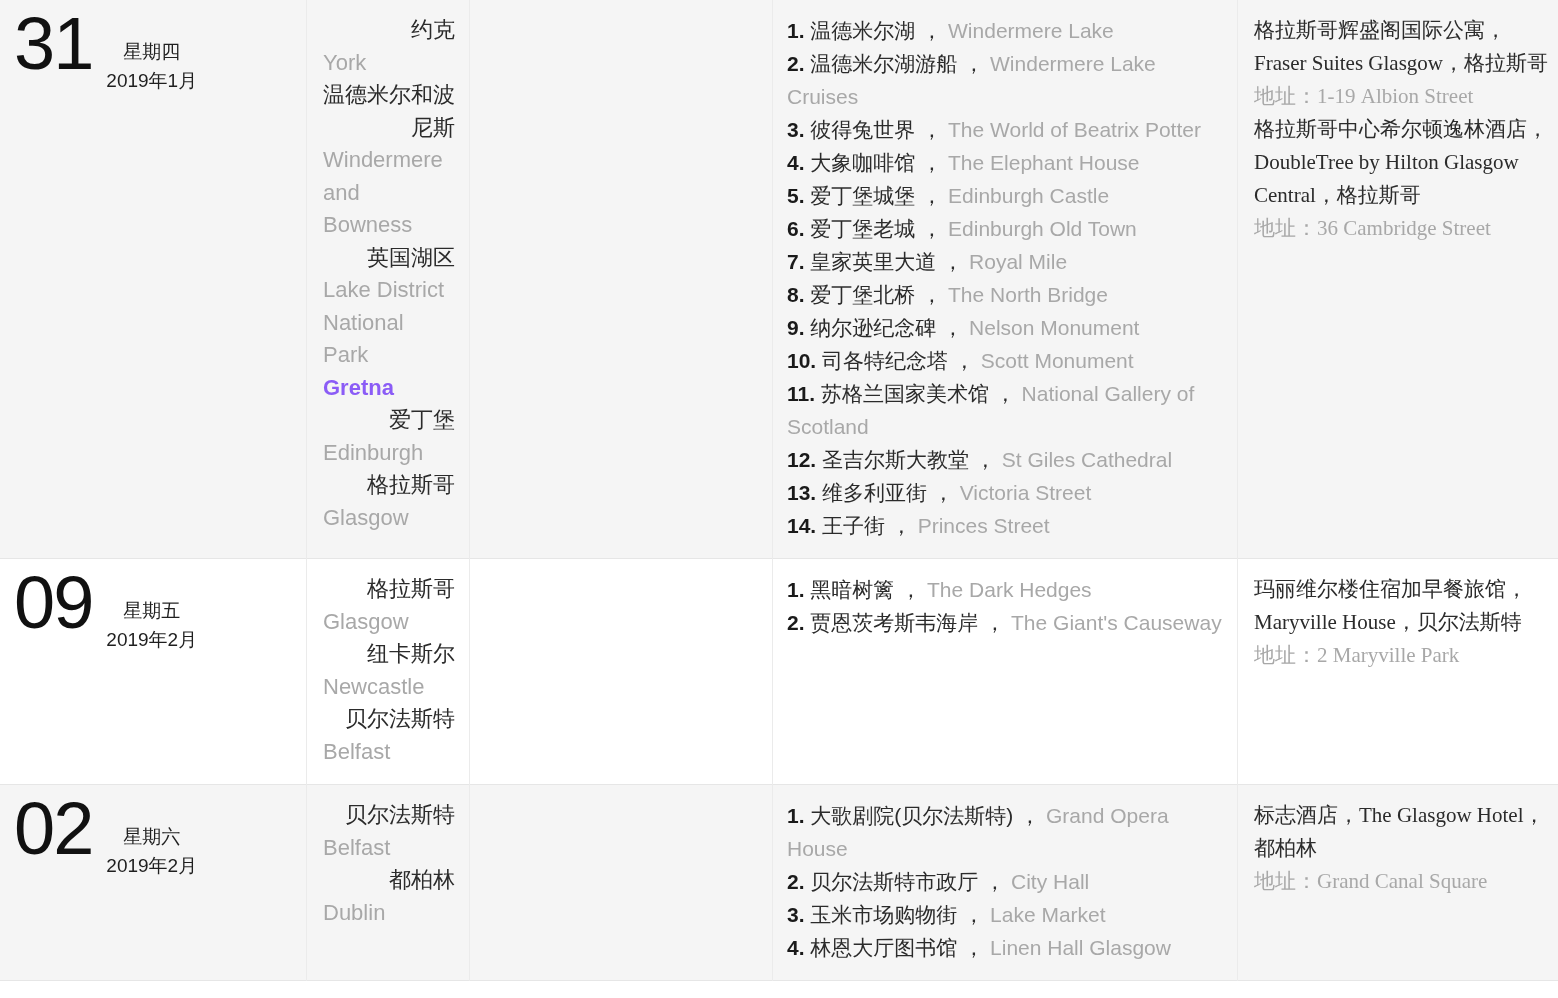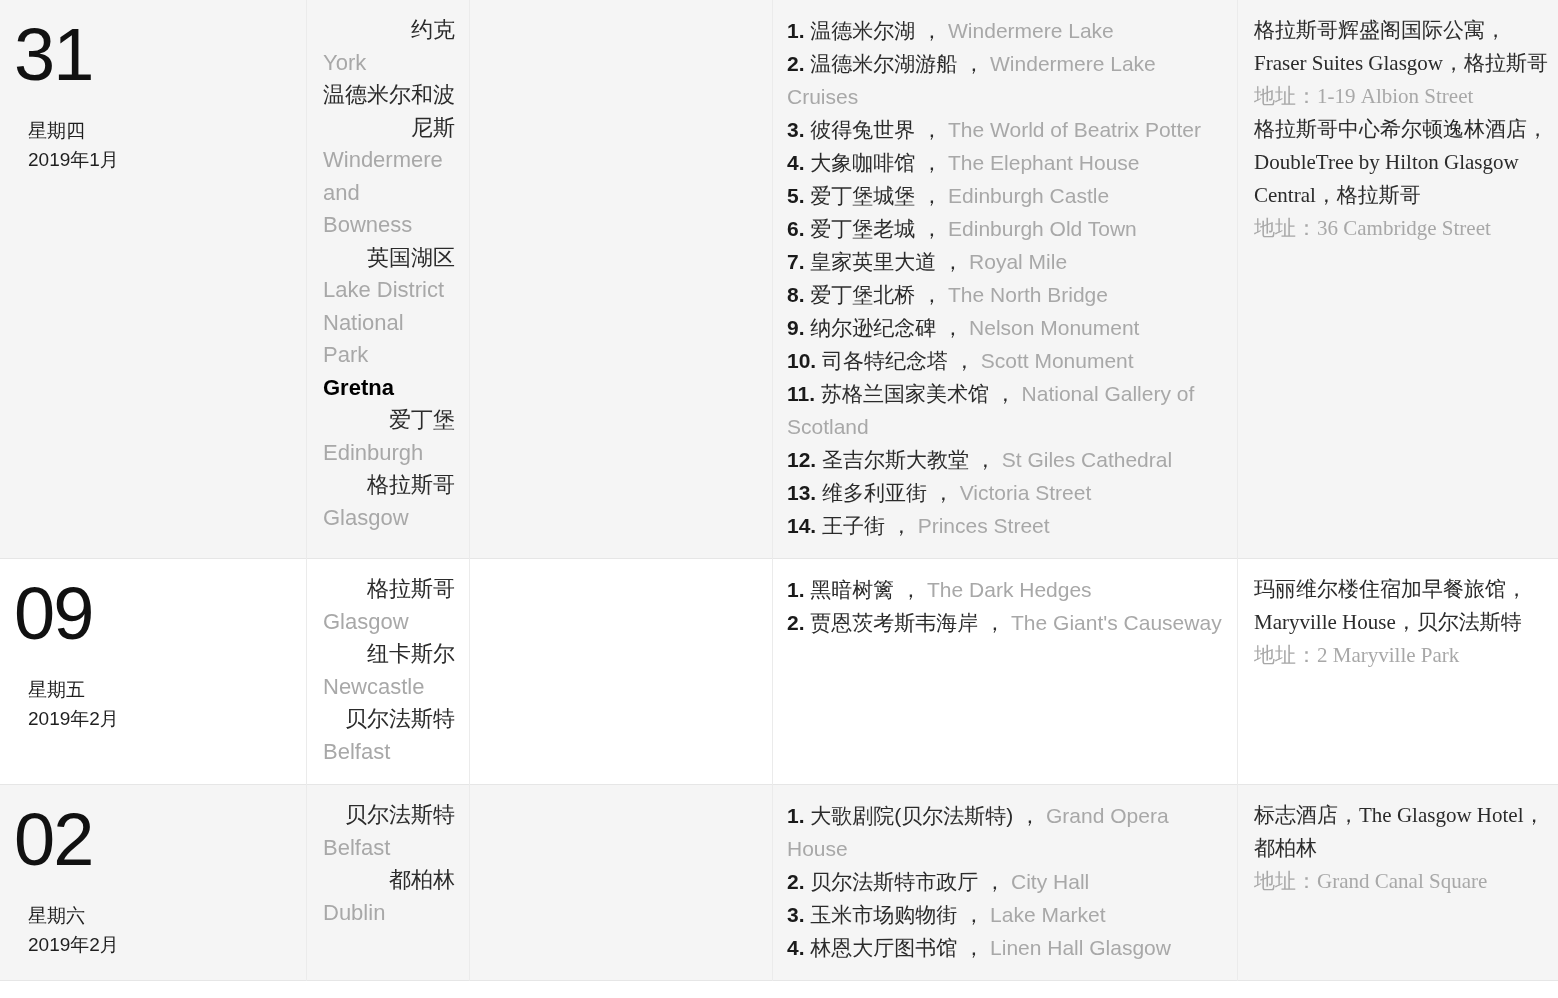--- a/index.html
+++ b/index.html
@@ -38,52 +38,51 @@
   .col-date     { width: 306px; }
   .col-cities   { width: 162px; }
   .col-transit  { width: 302px; }
   .col-sights   { width: 464px; }
   .col-hotels   { width: 324px; }
 
   
   .date-inner {
     display: flex;
     align-items: flex-start;
-    padding: 21px 0 10px 14px;
-    flex-direction: column;
+    padding: 10px 0 10px 14px;
   }
   .day-number {
     font-size: 74px;
     line-height: 0.92;
     font-weight: 300;
     letter-spacing: -2px;
     color: #111111;
     font-family: "Liberation Sans", "DejaVu Sans", sans-serif;
   }
   .date-meta {
     margin-left: 14px;
     padding-top: 28px;
     font-size: 19px;
     line-height: 1.5;
     color: #1f1f1f;
   }
-  .date-meta div { white-space: nowrap; }
+  .date-meta div { white-space: nowrap; text-align: center; }
 
   
   .block {
     padding: 14px 14px 16px 16px;
     font-size: 22px;
     line-height: 32.5px;
   }
   .block.sights { font-size: 21px; line-height: 33px; padding-left: 14px; }
   .block.hotels { font-size: 21px; line-height: 33px; }
 
   .zh   { color: #2b2b2b; text-align: right; }
   .en   { color: #a8a8a8; }
-  .dark-only { color: #000000; font-weight: 600; }
+  .dark-only { color: #8b5cf6; font-weight: 600; }
 
   .city-line { display: block; }
   .sight-line { display: block; }
   .num { color: #1a1a1a; font-weight: 600; }
   .sep { color: #2b2b2b; }
 
   .hotel-entry { display: block; font-family: Liberation Serif, serif; }
   .hotel-name { color: #2b2b2b; }
   .hotel-addr { color: #a8a8a8; }
 

